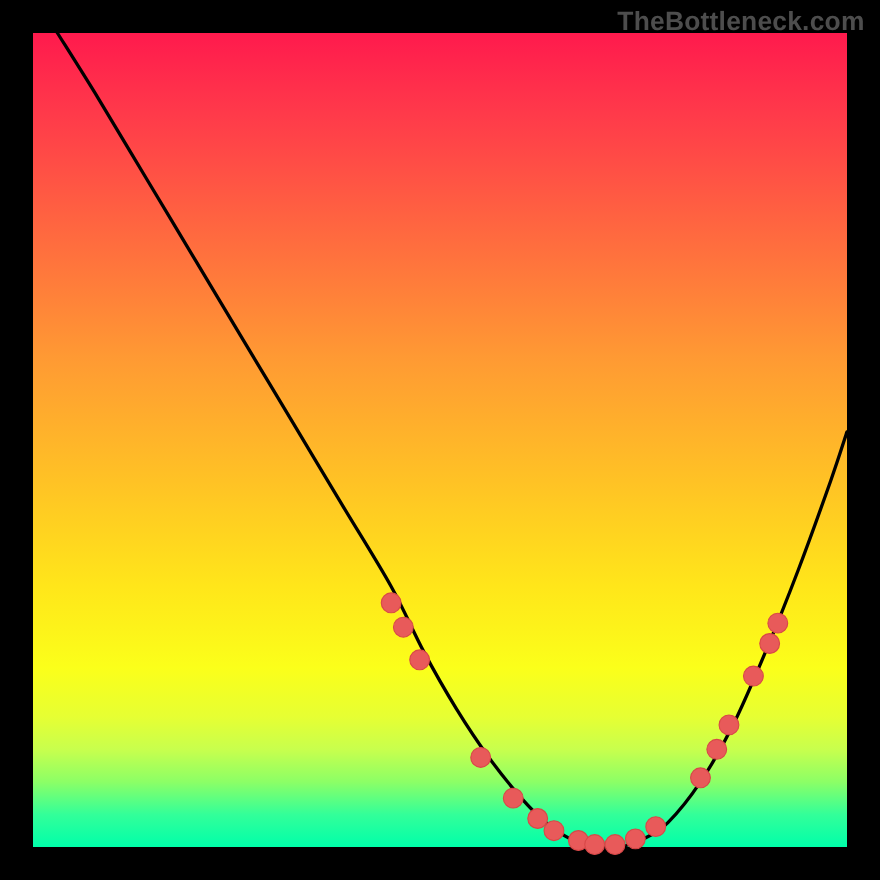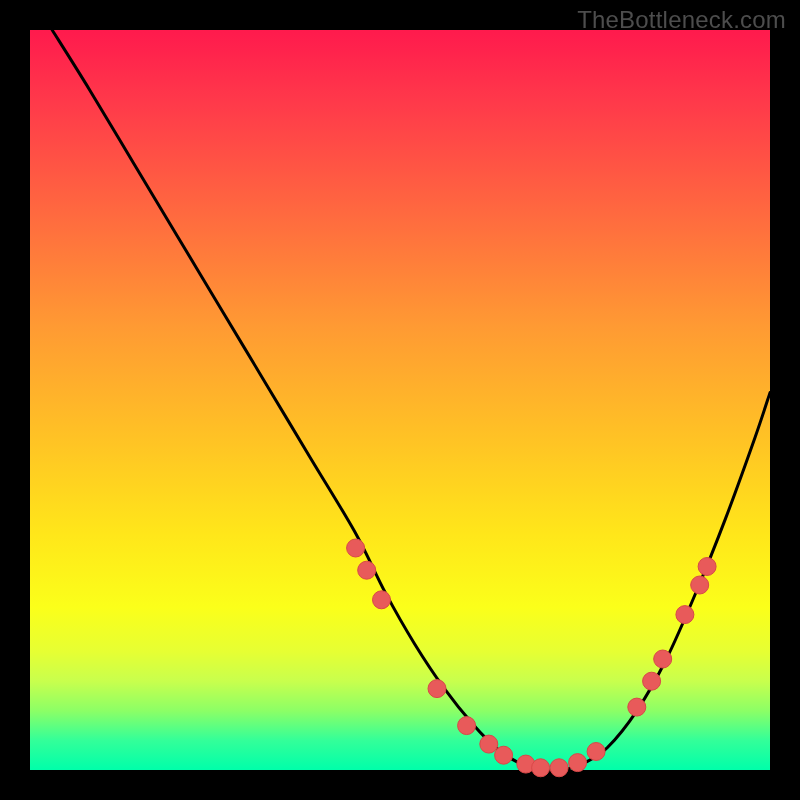--- a/index.html
+++ b/index.html
@@ -39,21 +39,21 @@
       #33ff99 96%,
       #00ffaa 100%
     );
   }
   .watermark {
     position: absolute;
     top: 6px;
     right: 14px;
     color: #4d4d4d;
     font-size: 24px;
-    font-weight: 400;
+    font-weight: 700;
     letter-spacing: 0.2px;
     user-select: none;
   }
   svg.curve {
     position: absolute;
     left: 0;
     top: 0;
     width: 740px;
     height: 740px;
     overflow: visible;

